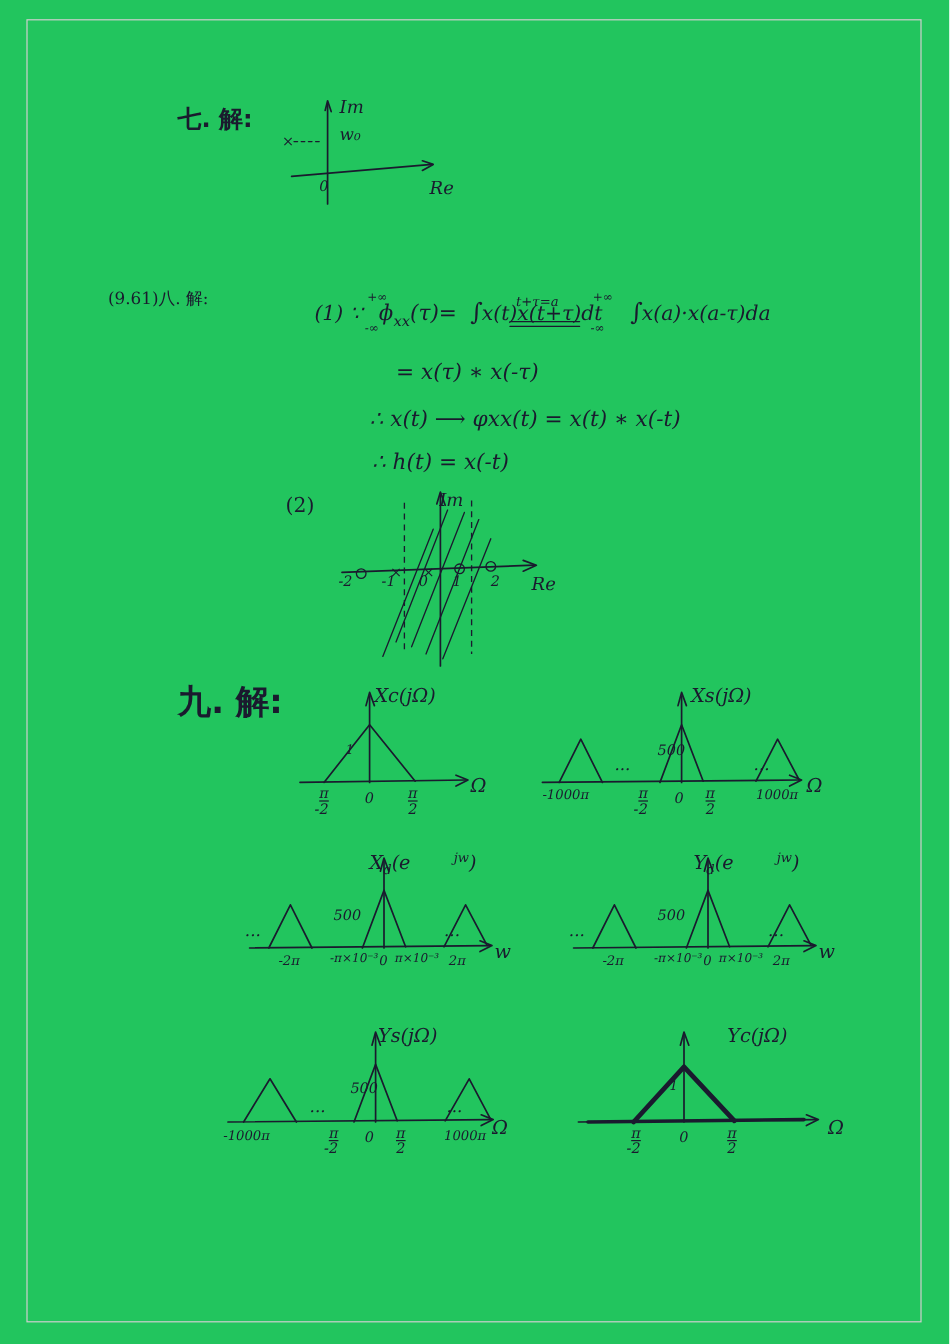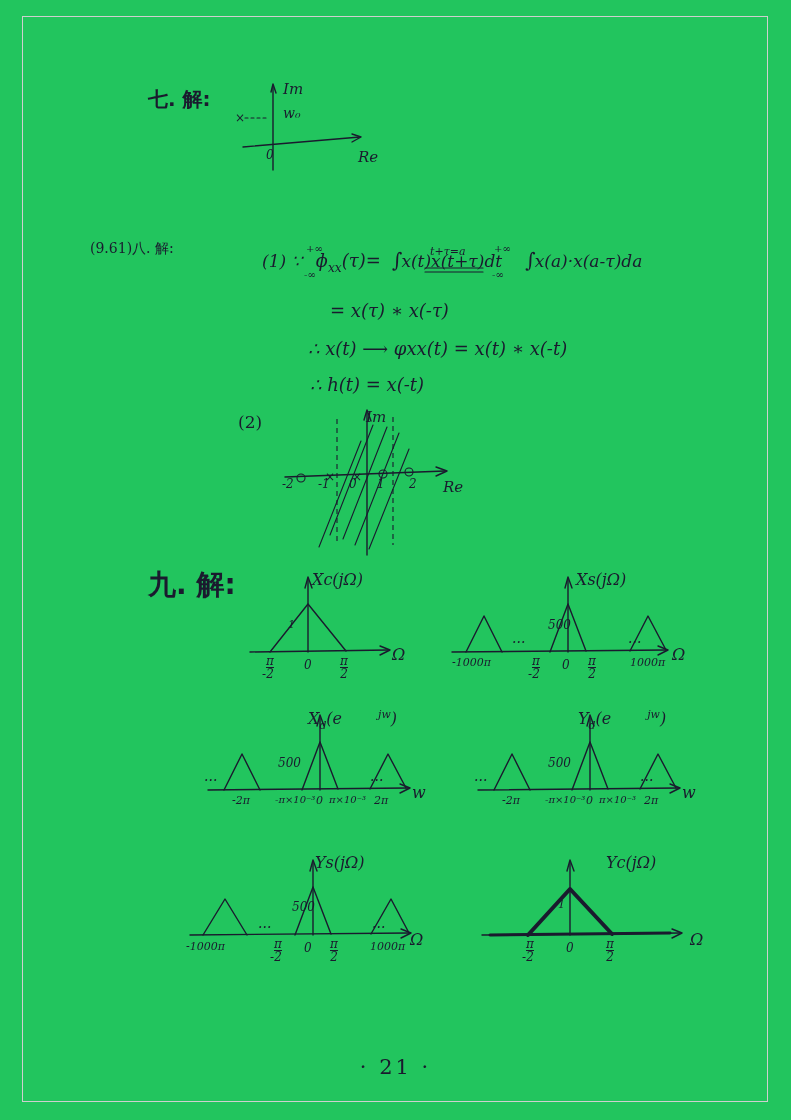--- a/index.html
+++ b/index.html
@@ -269,14 +269,13 @@
     <path d="M 48 80 L 90 34 L 132 79" stroke="#1a1a2e" stroke-width="4" fill="none" stroke-linejoin="round" stroke-linecap="round"></path>
     <path d="M 10 80 L 190 78" stroke="#1a1a2e" stroke-width="3" fill="none" stroke-linecap="round"></path>
   </svg>
   <div class="hand" style="left:586px; top:853px; font-size:16px;margin-left:20px;">Yc(jΩ)</div>
   <div class="hand" style="left:558px; top:898px; font-size:11px;">1</div>
   <div class="hand" style="left:522px; top:938px; font-size:12px; line-height:1;">-<span style="display:inline-block;text-align:center;"><span style="display:block;border-bottom:1px solid #1a1a2e;">π</span><span style="display:block;">2</span></span></div>
   <div class="hand" style="left:566px; top:941px; font-size:12px;">0</div>
   <div class="hand" style="left:606px; top:938px; font-size:12px; line-height:1;"><span style="display:inline-block;text-align:center;"><span style="display:block;border-bottom:1px solid #1a1a2e;">π</span><span style="display:block;">2</span></span></div>
   <div class="hand" style="left:690px; top:930px; font-size:16px;">Ω</div>
 
-  <div class="pagenum">· 21 ·</div>
 </div>
 
 </body></html>

